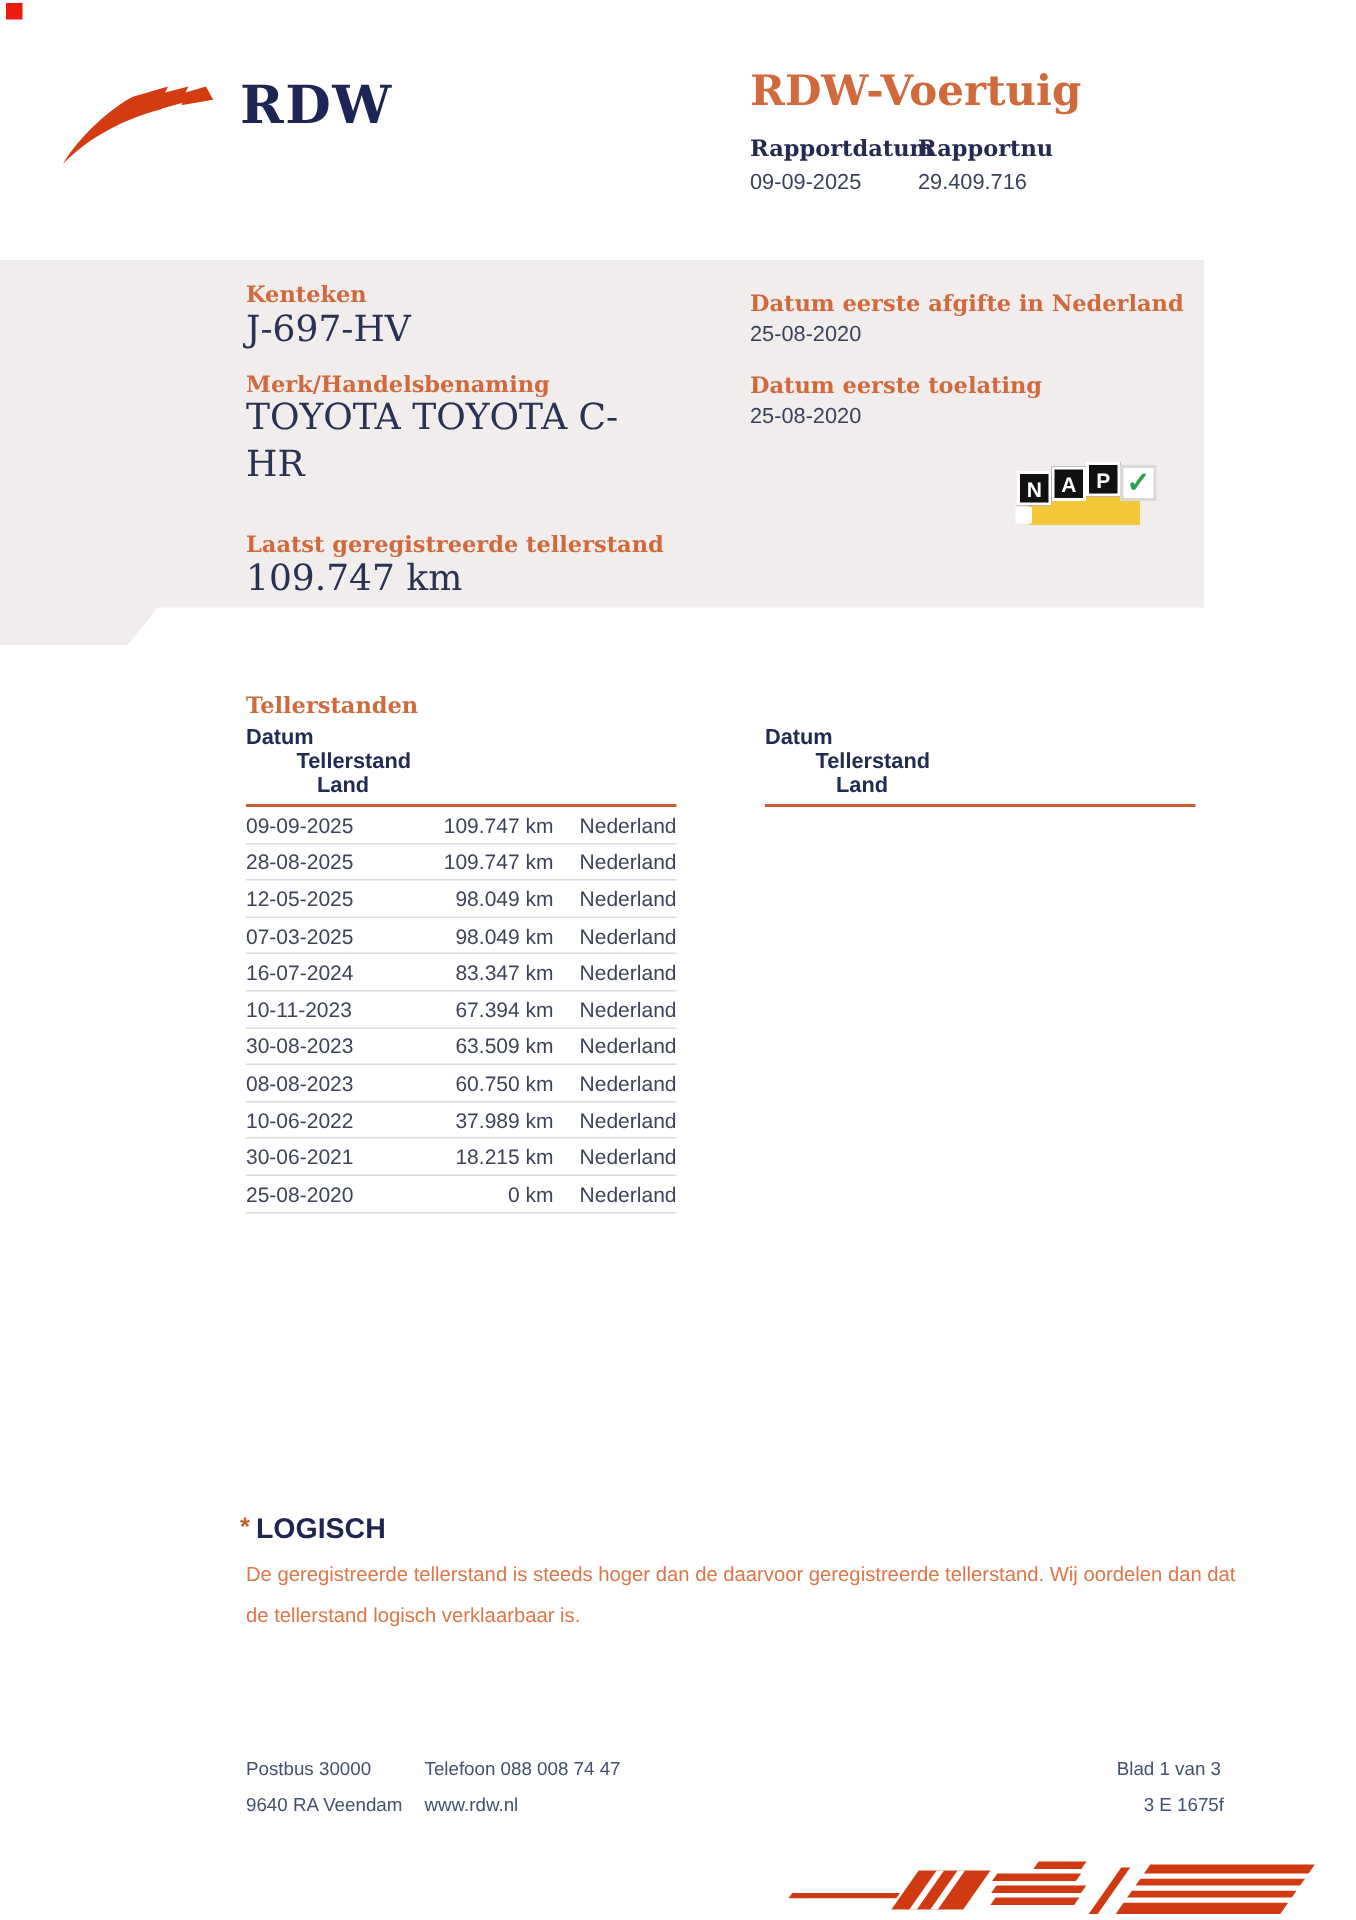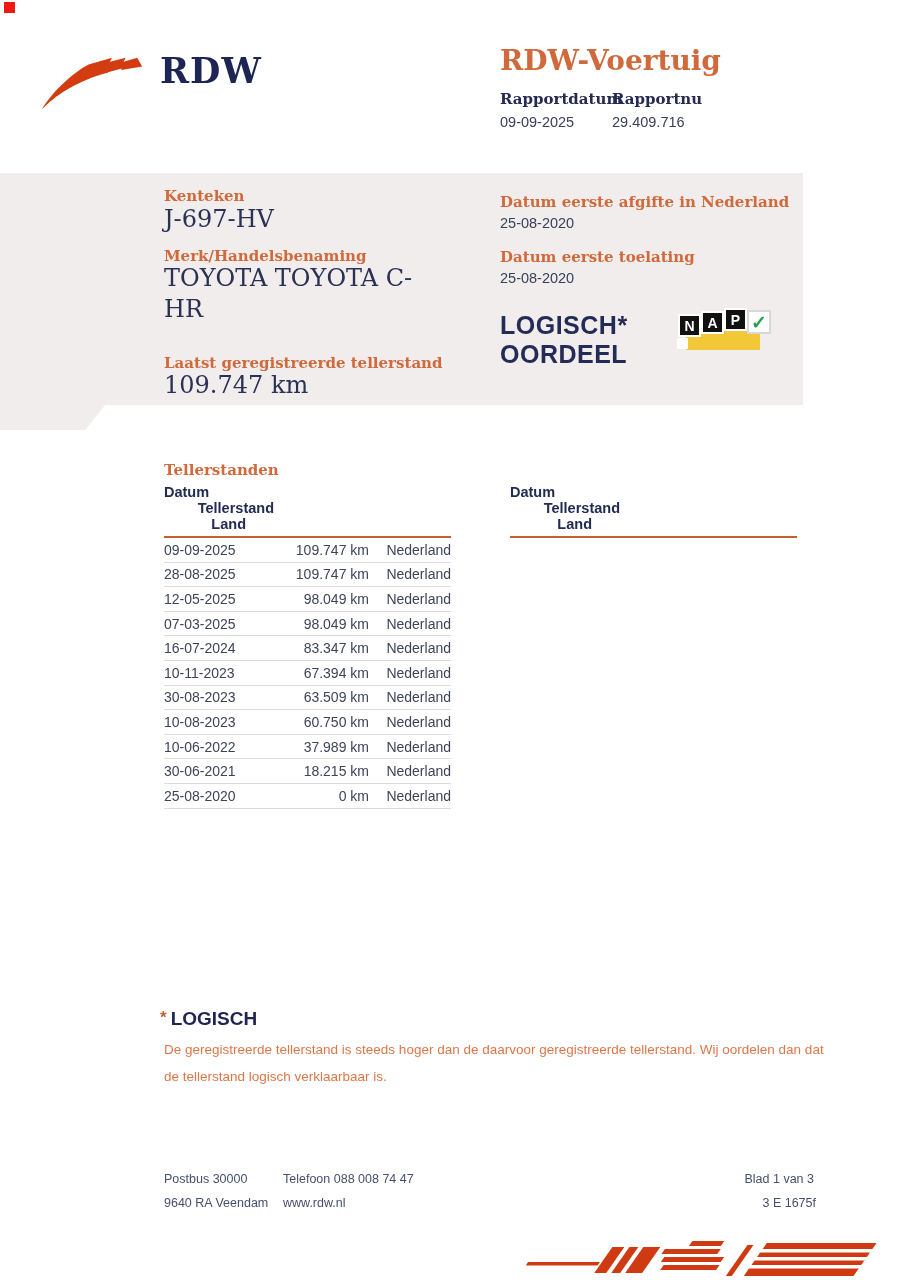--- a/index.html
+++ b/index.html
@@ -145,24 +145,20 @@
     <div class="p-label" style="left:164px; top:74px;">Merk/Handelsbenaming</div>
     <div class="p-value" style="left:164px; top:90px; width:250px;">TOYOTA TOYOTA C-HR</div>
     <div class="p-label" style="left:164px; top:181px;">Laatst geregistreerde tellerstand</div>
     <div class="p-value" style="left:164px; top:197px;">109.747 km</div>
 
     <div class="p-label" style="left:500px; top:20px;">Datum eerste afgifte in Nederland</div>
     <div class="p-value-sm" style="left:500px; top:42px;">25-08-2020</div>
     <div class="p-label" style="left:500px; top:75px;">Datum eerste toelating</div>
     <div class="p-value-sm" style="left:500px; top:97px;">25-08-2020</div>
 
-    <div class="oordeel">
-      <div>LOGISCH*</div>
-      <div>OORDEEL</div>
-    </div>
 
     <div class="nap">
       <div class="nap-yellow"></div>
       <div class="nap-wsq"></div>
       <div class="nap-box nap-n">N</div>
       <div class="nap-box nap-a">A</div>
       <div class="nap-box nap-p">P</div>
       <div class="nap-check">✓</div>
     </div>
   </section>
@@ -205,21 +201,21 @@
           <span class="c-datum">10-11-2023</span>
           <span class="c-teller">67.394 km</span>
           <span class="c-land">Nederland</span>
         </div>
         <div class="trow">
           <span class="c-datum">30-08-2023</span>
           <span class="c-teller">63.509 km</span>
           <span class="c-land">Nederland</span>
         </div>
         <div class="trow">
-          <span class="c-datum">10-08-2023</span>
+          <span class="c-datum">08-08-2023</span>
           <span class="c-teller">60.750 km</span>
           <span class="c-land">Nederland</span>
         </div>
         <div class="trow">
           <span class="c-datum">10-06-2022</span>
           <span class="c-teller">37.989 km</span>
           <span class="c-land">Nederland</span>
         </div>
         <div class="trow">
           <span class="c-datum">30-06-2021</span>

